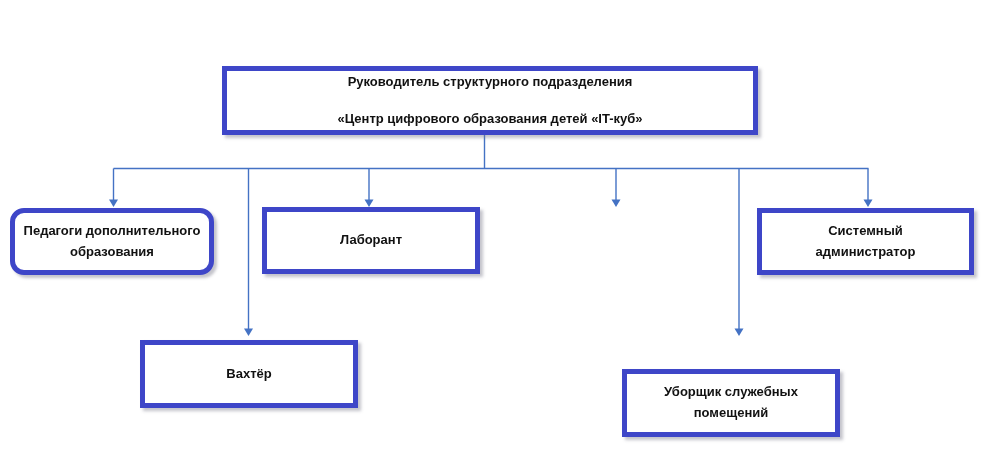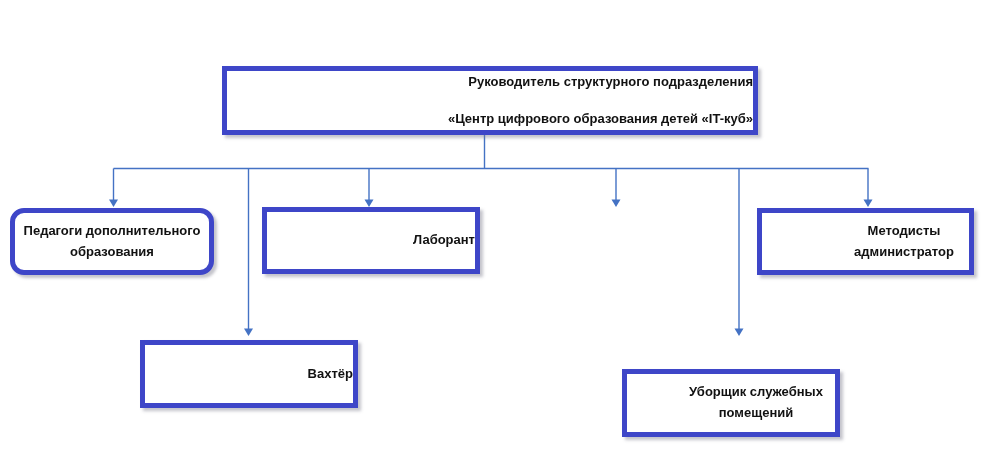--- a/index.html
+++ b/index.html
@@ -36,21 +36,21 @@
     stroke: none;
   }
 
   .box {
     position: absolute;
     background: #fff;
     border: 5px solid var(--box-border);
     box-shadow: 3px 3px 3px rgba(125,125,140,0.45);
     display: flex;
     flex-direction: column;
-    align-items: flex-end;
+    align-items: center;
     justify-content: center;
     text-align: center;
     color: var(--text);
     font-size: 13px;
     font-weight: bold;
     line-height: 1.6;
   }
 
   
   .box-root      { left: 222px; top: 66px;  width: 536px; height: 69px; }
@@ -114,21 +114,21 @@
     <div class="ln">«Центр цифрового образования детей «IT-куб»</div>
   </div>
 
   <div class="box box-pedagogi">
     <div class="label">Педагоги дополнительного образования</div>
   </div>
   <div class="box box-laborant">
     <div class="label">Лаборант</div>
   </div>
   <div class="box box-sysadmin">
-    <div class="label">Методисты администратор</div>
+    <div class="label">Системный администратор</div>
   </div>
 
   <div class="box box-vakhter">
     <div class="label">Вахтёр</div>
   </div>
   <div class="box box-uborshchik">
     <div class="label">Уборщик служебных помещений</div>
   </div>
 
 </div>

